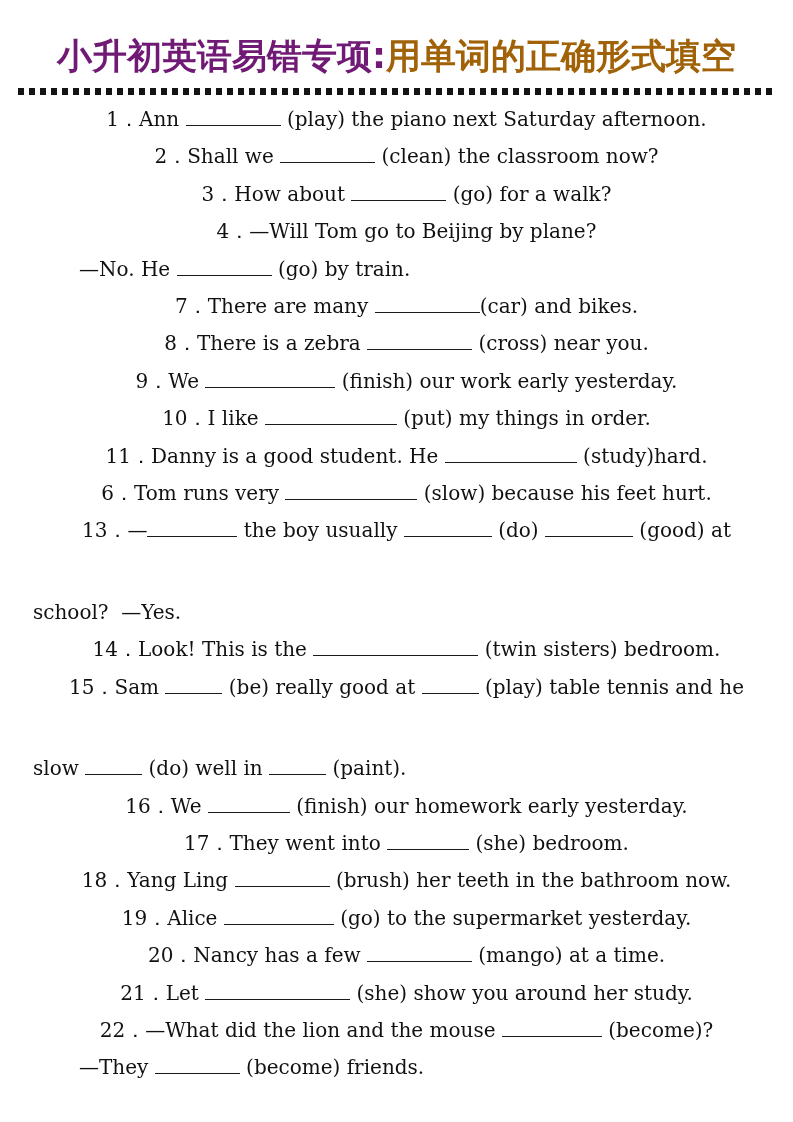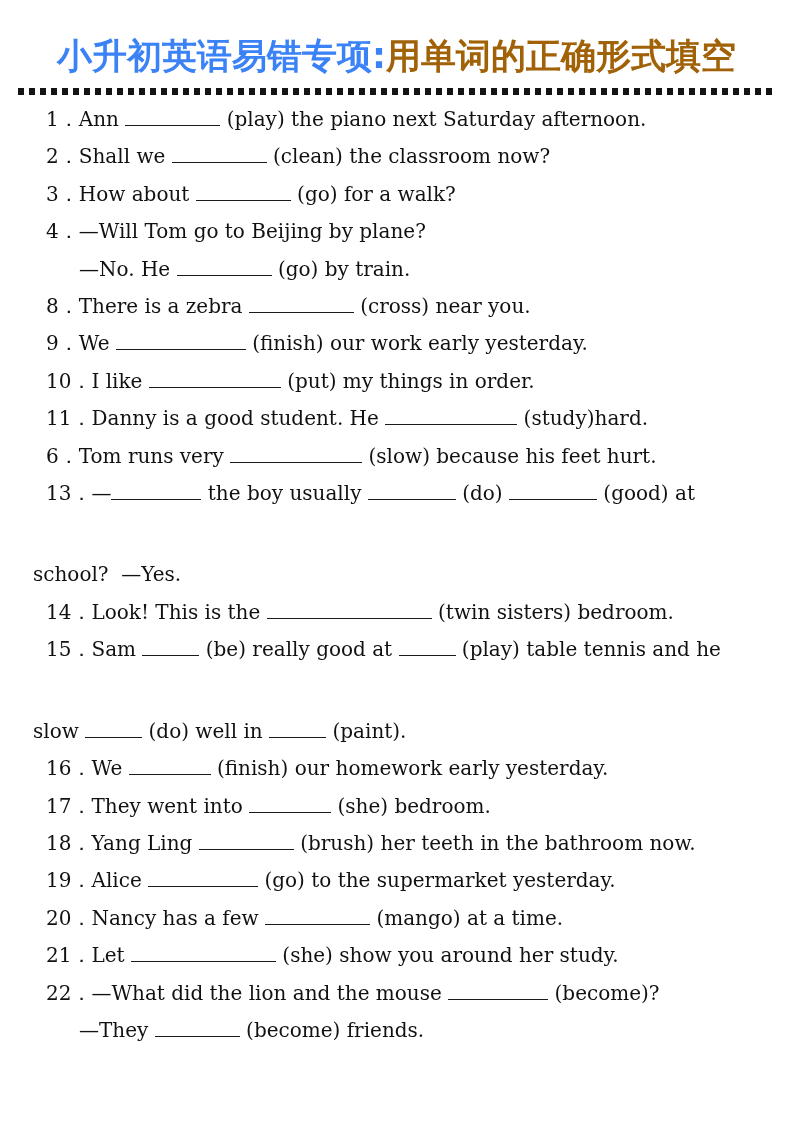--- a/index.html
+++ b/index.html
@@ -38,44 +38,45 @@
     background: repeating-linear-gradient(90deg, #141414 0px, #141414 6px, transparent 6px, transparent 11px);
   }
   .question-list {
     margin: 6px 26px 0 33px;
     font-size: 20px;
   }
   .line {
     line-height: 37.4px;
     white-space: pre-wrap;
   }
-  .line.num    { padding-left: 13px; }
+  .line.num    { padding-left: 13px; text-align: center; }
   .line.cont   { padding-left: 0px; margin-top: 44px;  }
   .line.dialog { padding-left: 46px; }
   .blank {
     display: inline-block;
     height: 15px;
     border-bottom: 1.6px solid #1a1a1a;
     vertical-align: baseline;
   }
 </style>
 </head>
 <body>
 
 <div class="page">
   <div class="title">
-    <span class="t-black" style="color: #3b82f6;">小升初英语易错专项:</span><span class="t-red" style="color: #a16207;">用单词的正确形式填空</span>
+    <span class="t-black" style="color: #701a75;">小升初英语易错专项:</span><span class="t-red" style="color: #a16207;">用单词的正确形式填空</span>
   </div>
   <div class="dotted-divider"></div>
   <div class="question-list">
       <div class="line num"><span>1．Ann </span><span class="blank" style="width: 95px;"></span><span> (play) the piano next Saturday afternoon.</span></div>
       <div class="line num"><span>2．Shall we </span><span class="blank" style="width: 95px;"></span><span> (clean) the classroom now?</span></div>
       <div class="line num"><span>3．How about </span><span class="blank" style="width: 95px;"></span><span> (go) for a walk?</span></div>
       <div class="line num"><span>4．—Will Tom go to Beijing by plane?</span></div>
       <div class="line dialog"><span>—No. He </span><span class="blank" style="width: 95px;"></span><span> (go) by train.</span></div>
+      <div class="line num"><span>7．There are many </span><span class="blank" style="width: 105px;"></span><span>(car) and bikes.</span></div>
       <div class="line num"><span>8．There is a zebra </span><span class="blank" style="width: 105px;"></span><span> (cross) near you.</span></div>
       <div class="line num"><span>9．We </span><span class="blank" style="width: 130px;"></span><span> (finish) our work early yesterday.</span></div>
       <div class="line num"><span>10．I like </span><span class="blank" style="width: 132px;"></span><span> (put) my things in order.</span></div>
       <div class="line num"><span>11．Danny is a good student. He </span><span class="blank" style="width: 132px;"></span><span> (study)hard.</span></div>
       <div class="line num"><span>6．Tom runs very </span><span class="blank" style="width: 132px;"></span><span> (slow) because his feet hurt.</span></div>
       <div class="line num"><span>13．—</span><span class="blank" style="width: 90px;"></span><span> the boy usually </span><span class="blank" style="width: 88px;"></span><span> (do) </span><span class="blank" style="width: 88px;"></span><span> (good) at</span></div>
       <div class="line cont"><span>school?  —Yes.</span></div>
       <div class="line num"><span>14．Look! This is the </span><span class="blank" style="width: 165px;"></span><span> (twin sisters) bedroom.</span></div>
       <div class="line num"><span>15．Sam </span><span class="blank" style="width: 57px;"></span><span> (be) really good at </span><span class="blank" style="width: 57px;"></span><span> (play) table tennis and he</span></div>
       <div class="line cont"><span>slow </span><span class="blank" style="width: 57px;"></span><span> (do) well in </span><span class="blank" style="width: 57px;"></span><span> (paint).</span></div>

